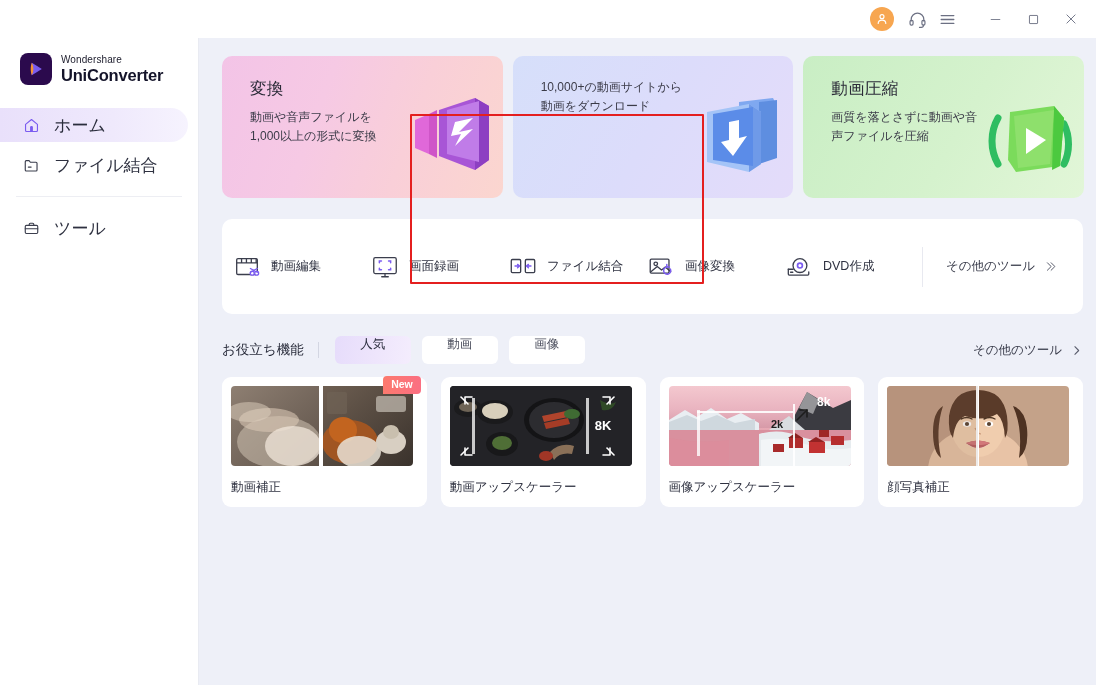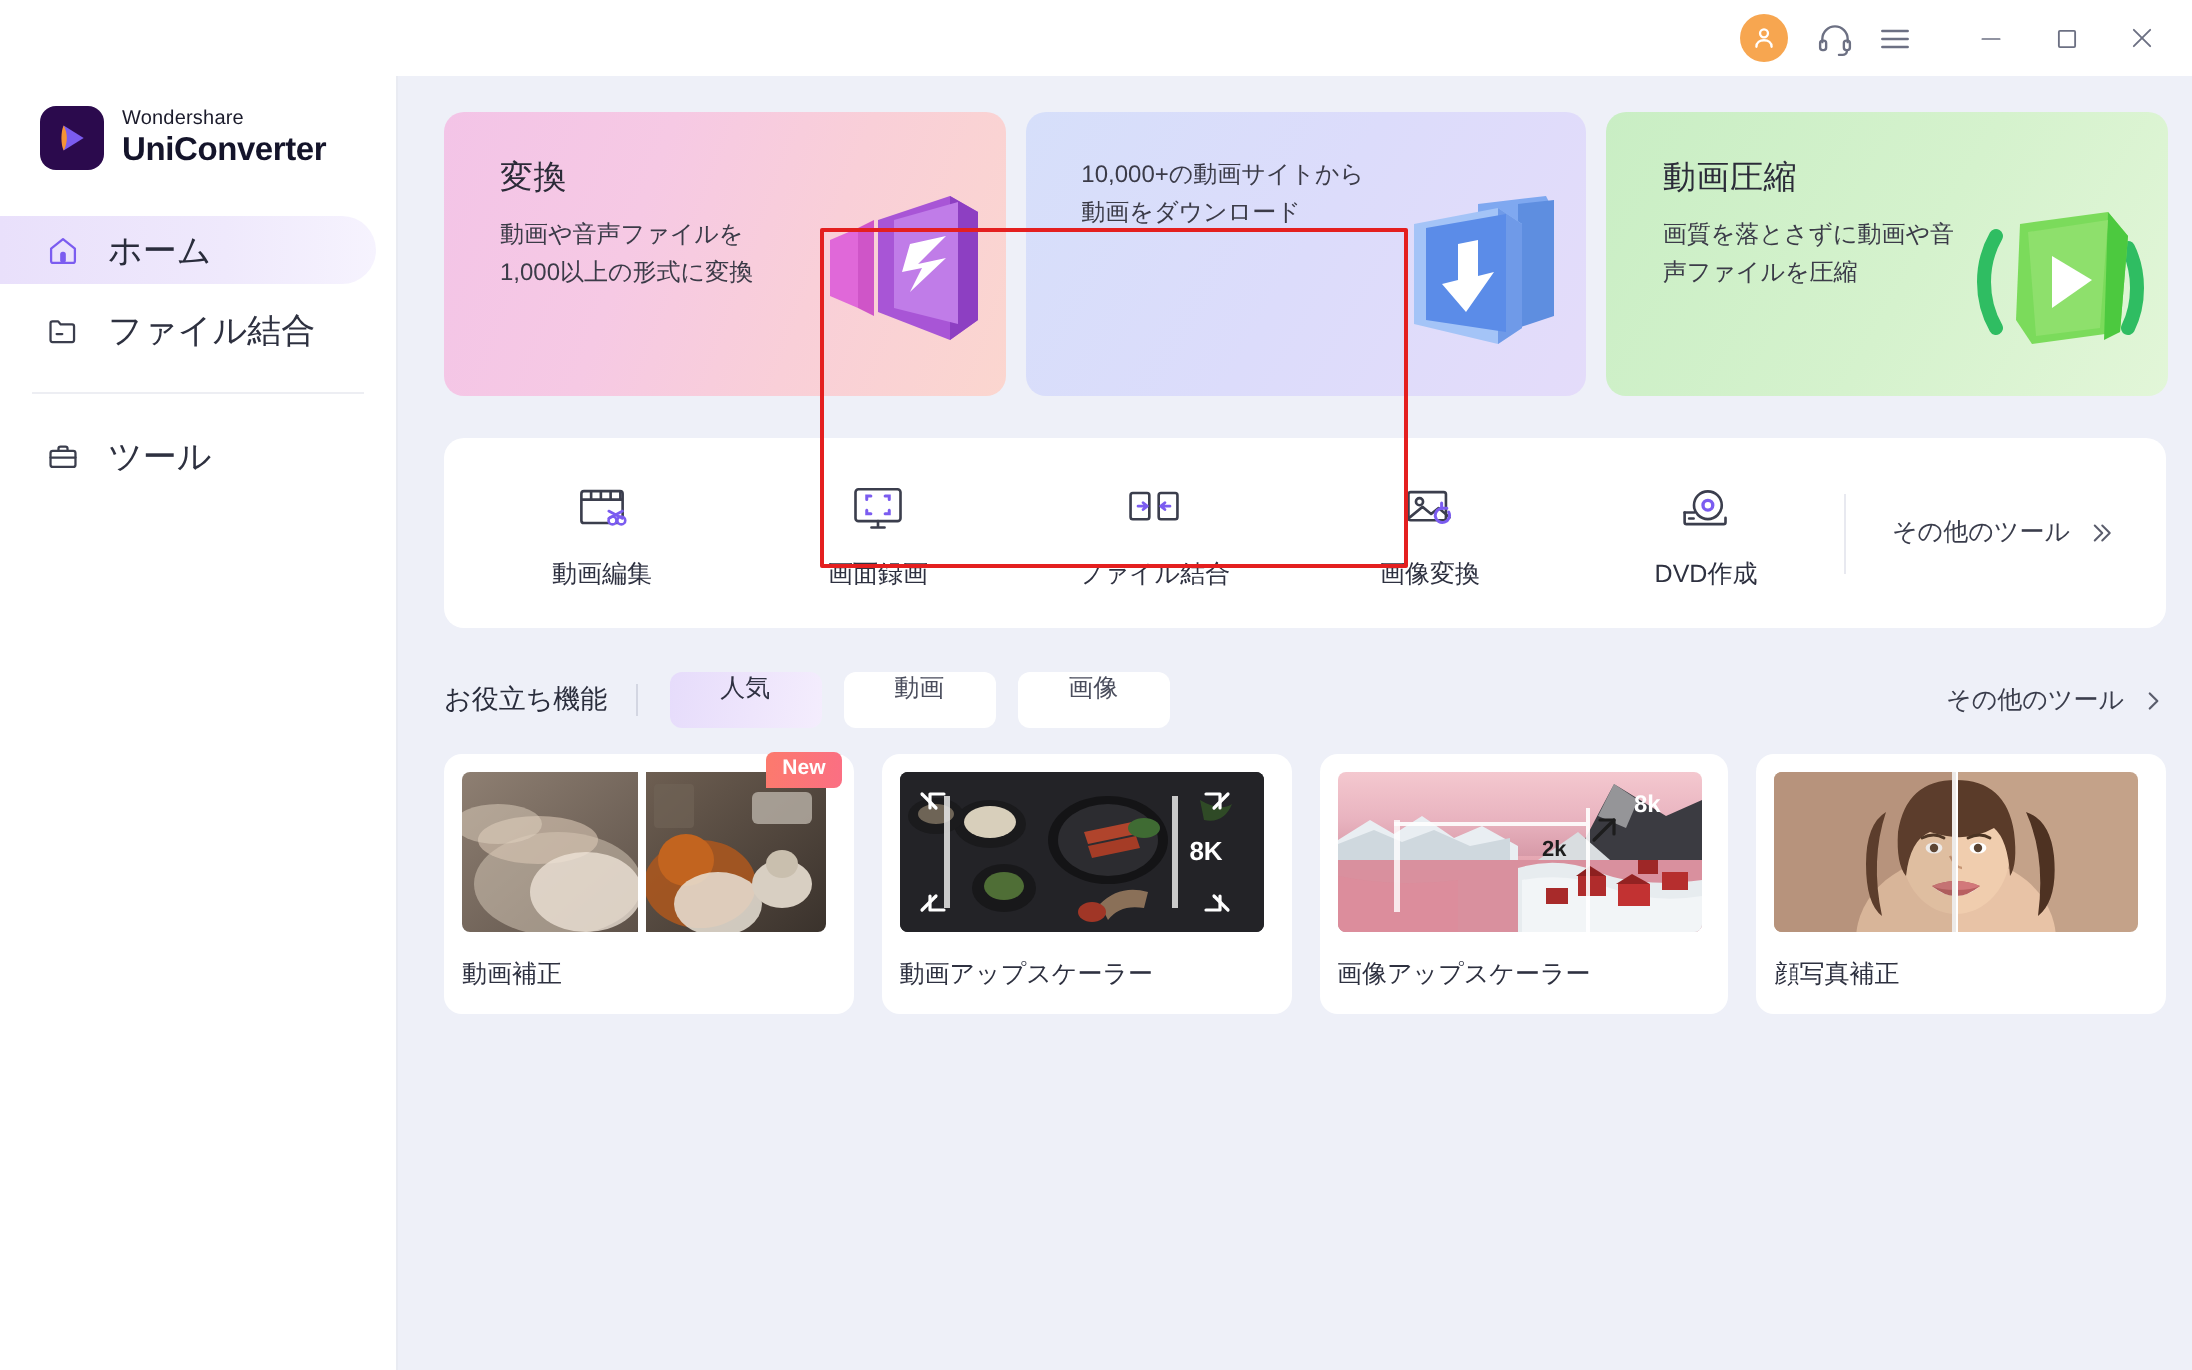--- a/index.html
+++ b/index.html
@@ -155,21 +155,21 @@
     margin: 21px 13px 0 23px;
     background: #ffffff;
     border-radius: 10px;
     height: 95px;
     display: flex;
     align-items: center;
     padding: 0 6px 0 10px;
   }
   .tool {
     flex: 1;
-    display: flex; flex-direction: column; align-items: center;
+    display: flex; flex-direction: row; align-items: center;
     gap: 9px;
     cursor: pointer;
   }
   .tool-ico { height: 32px; display: flex; align-items: center; justify-content: center; }
   .tool-label { font-size: 12.5px; color: #2e3140; }
   .tools-sep { width: 1px; height: 40px; background: #e8e9f0; margin: 0 4px 0 0; }
   .more-tools {
     width: 150px;
     display: flex; align-items: center; justify-content: center;
     gap: 8px;

